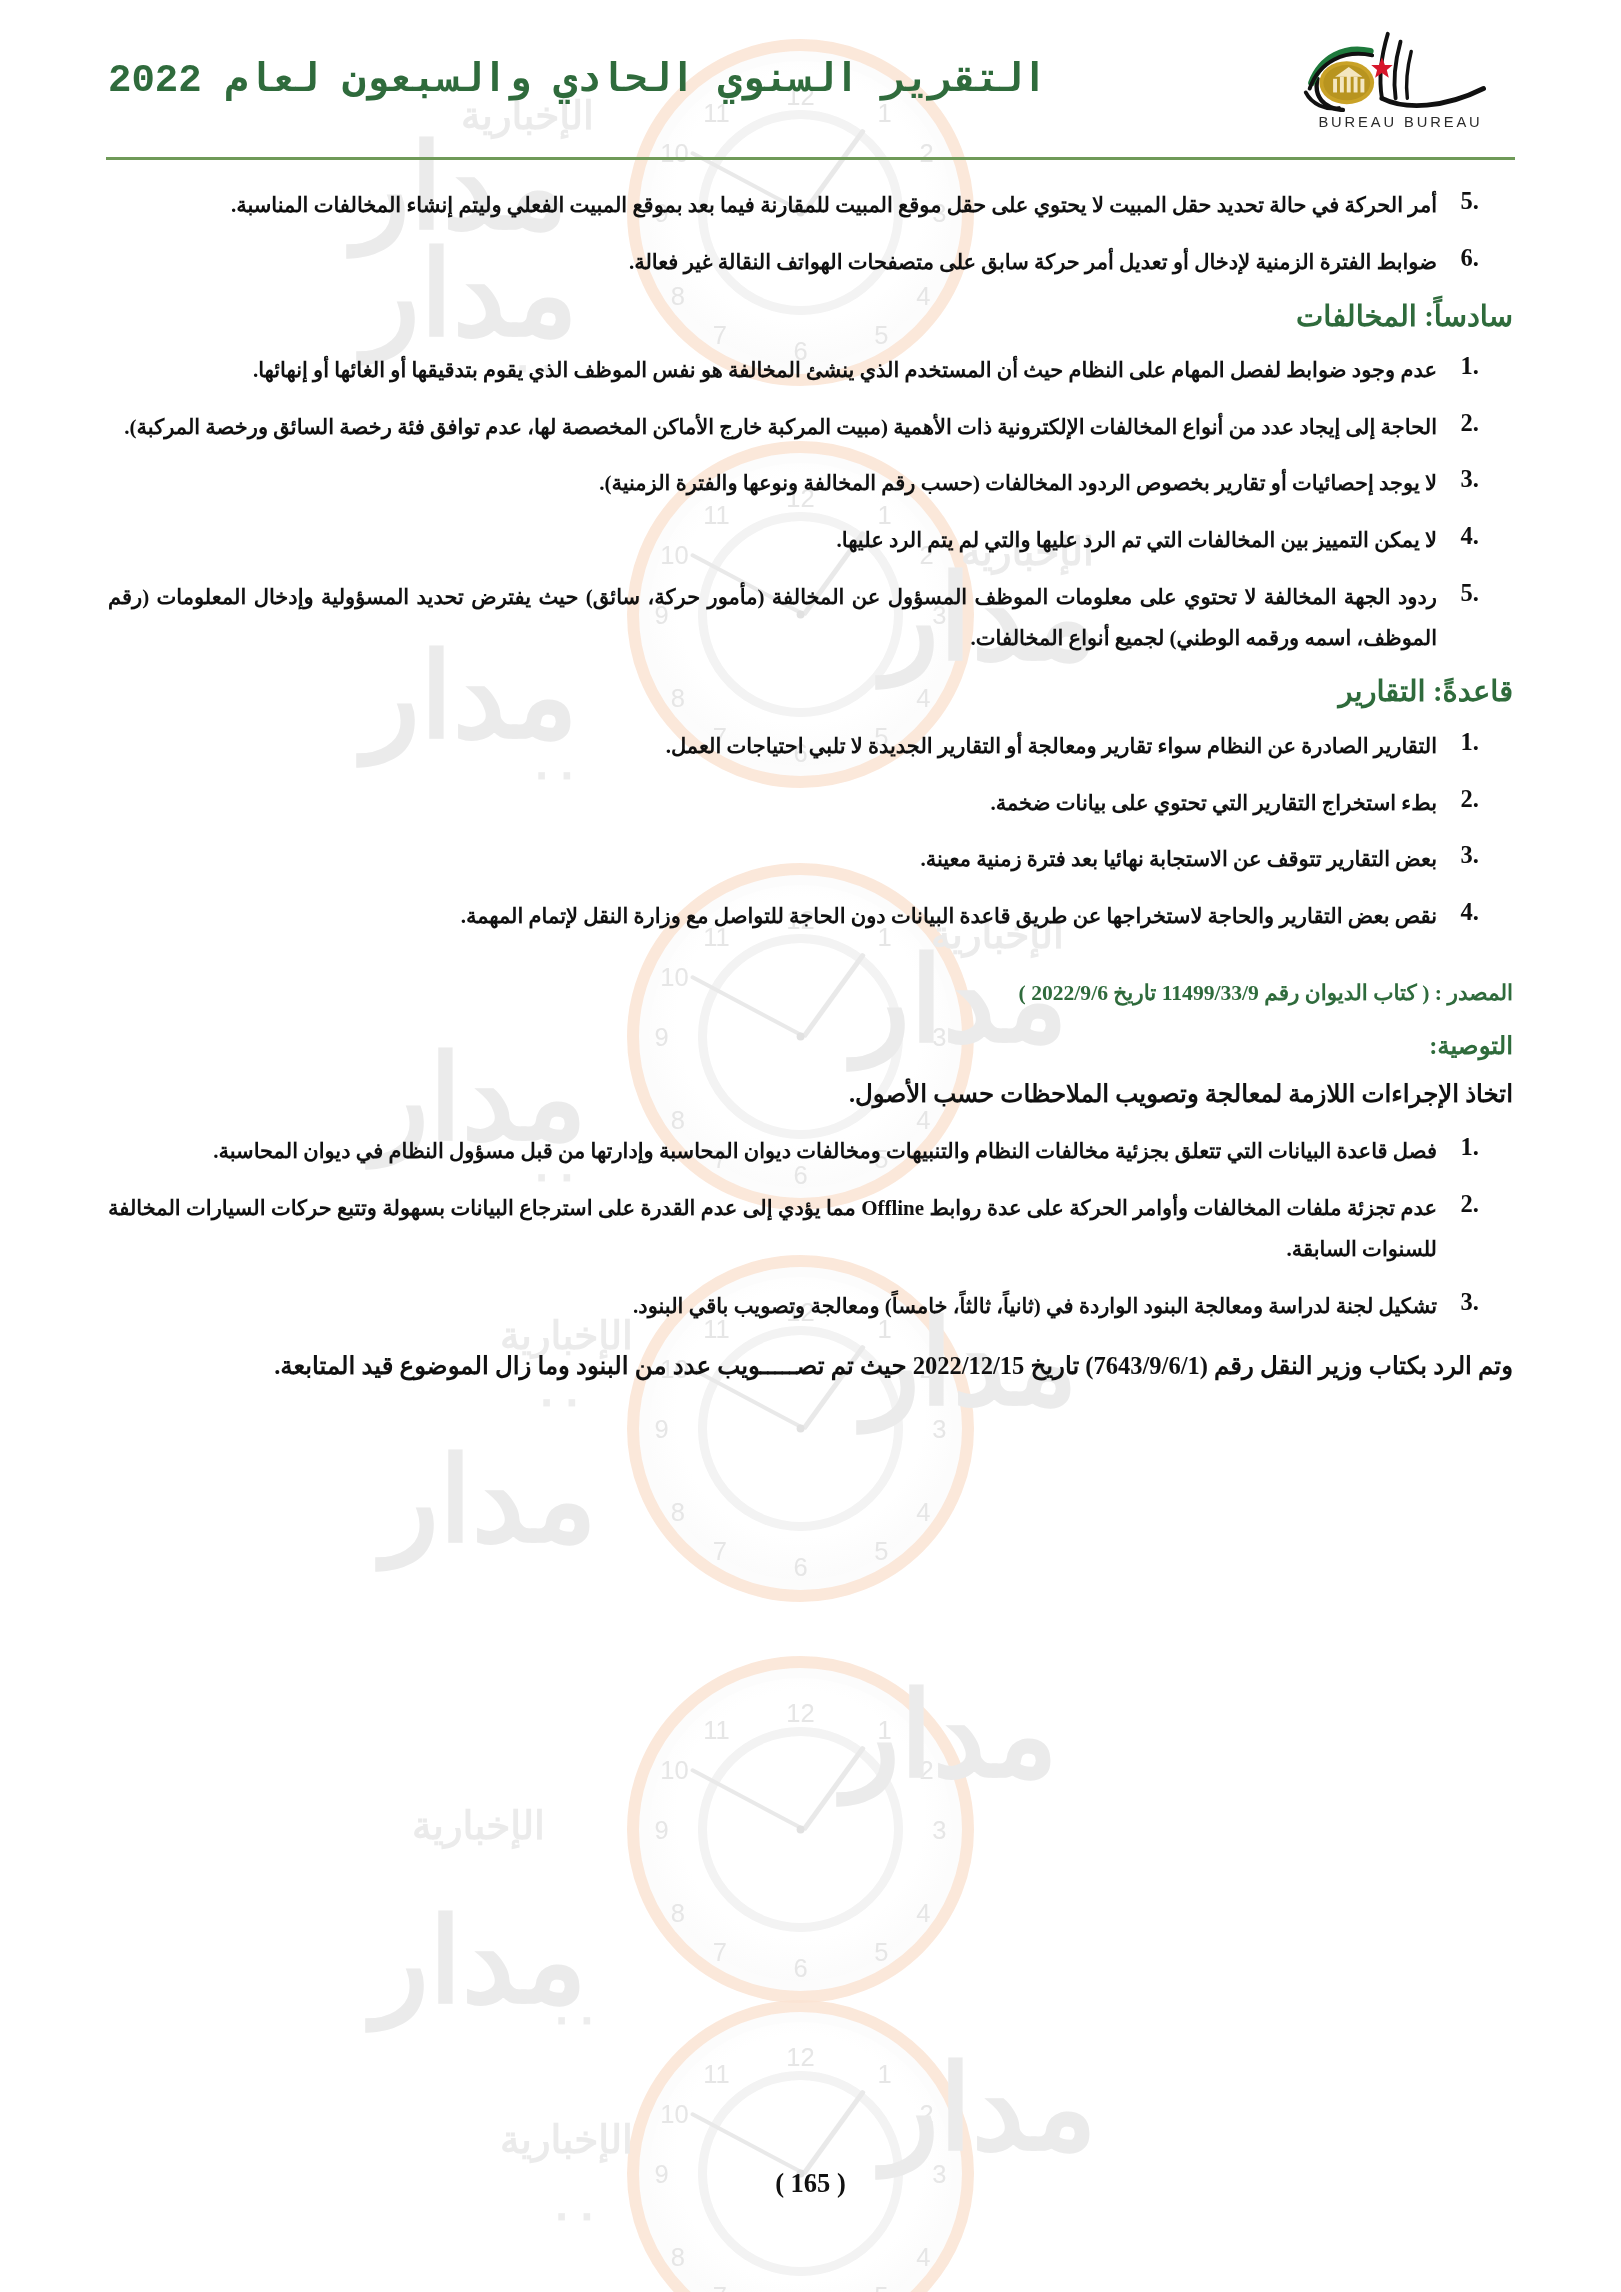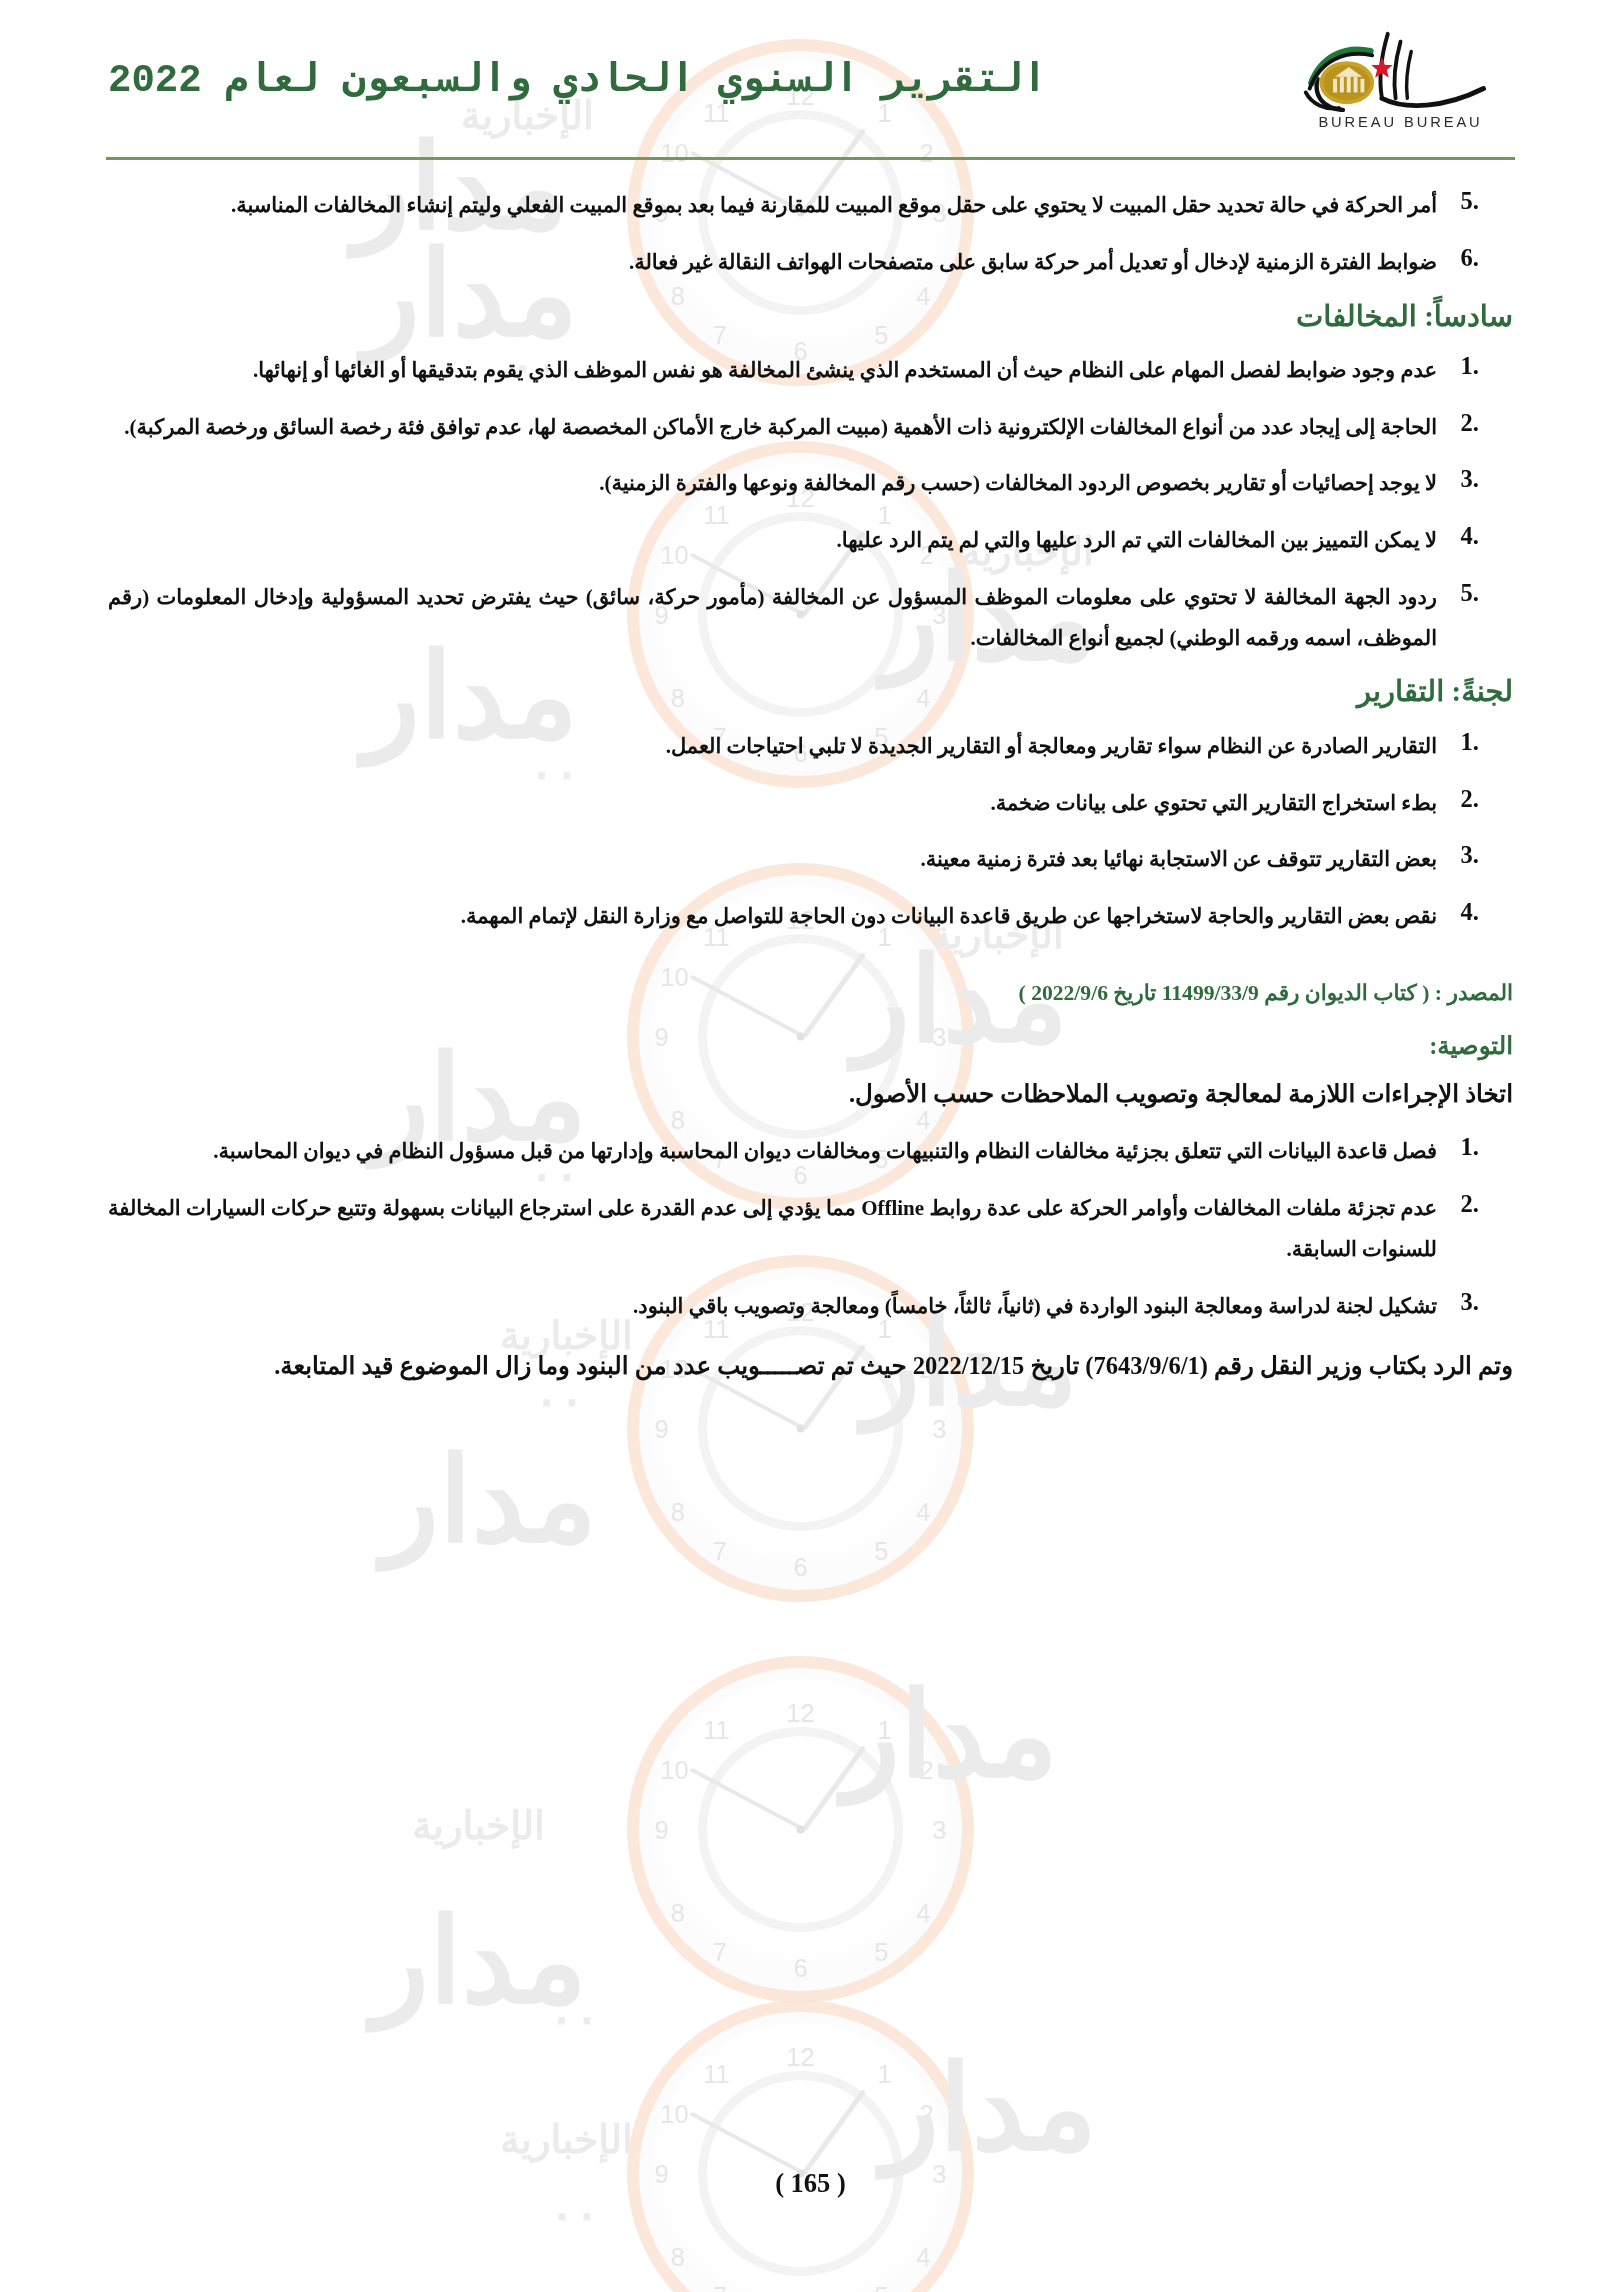--- a/index.html
+++ b/index.html
@@ -450,21 +450,21 @@
       <li>
         <div class="num-col">4.</div>
         <div class="body-text">لا يمكن التمييز بين المخالفات التي تم الرد عليها والتي لم يتم الرد عليها.</div>
       </li>
       <li>
         <div class="num-col">5.</div>
         <div class="body-text">ردود الجهة المخالفة لا تحتوي على معلومات الموظف المسؤول عن المخالفة (مأمور حركة، سائق) حيث يفترض تحديد المسؤولية وإدخال المعلومات (رقم الموظف، اسمه ورقمه الوطني) لجميع أنواع المخالفات.</div>
       </li>
     </ol>
 
-    <div class="section-head">لجنةً: التقارير</div>
+    <div class="section-head">قاعدةً: التقارير</div>
     <ol class="list">
       <li>
         <div class="num-col">1.</div>
         <div class="body-text">التقارير الصادرة عن النظام سواء تقارير ومعالجة أو التقارير الجديدة لا تلبي احتياجات العمل.</div>
       </li>
       <li>
         <div class="num-col">2.</div>
         <div class="body-text">بطء استخراج التقارير التي تحتوي على بيانات ضخمة.</div>
       </li>
       <li>

